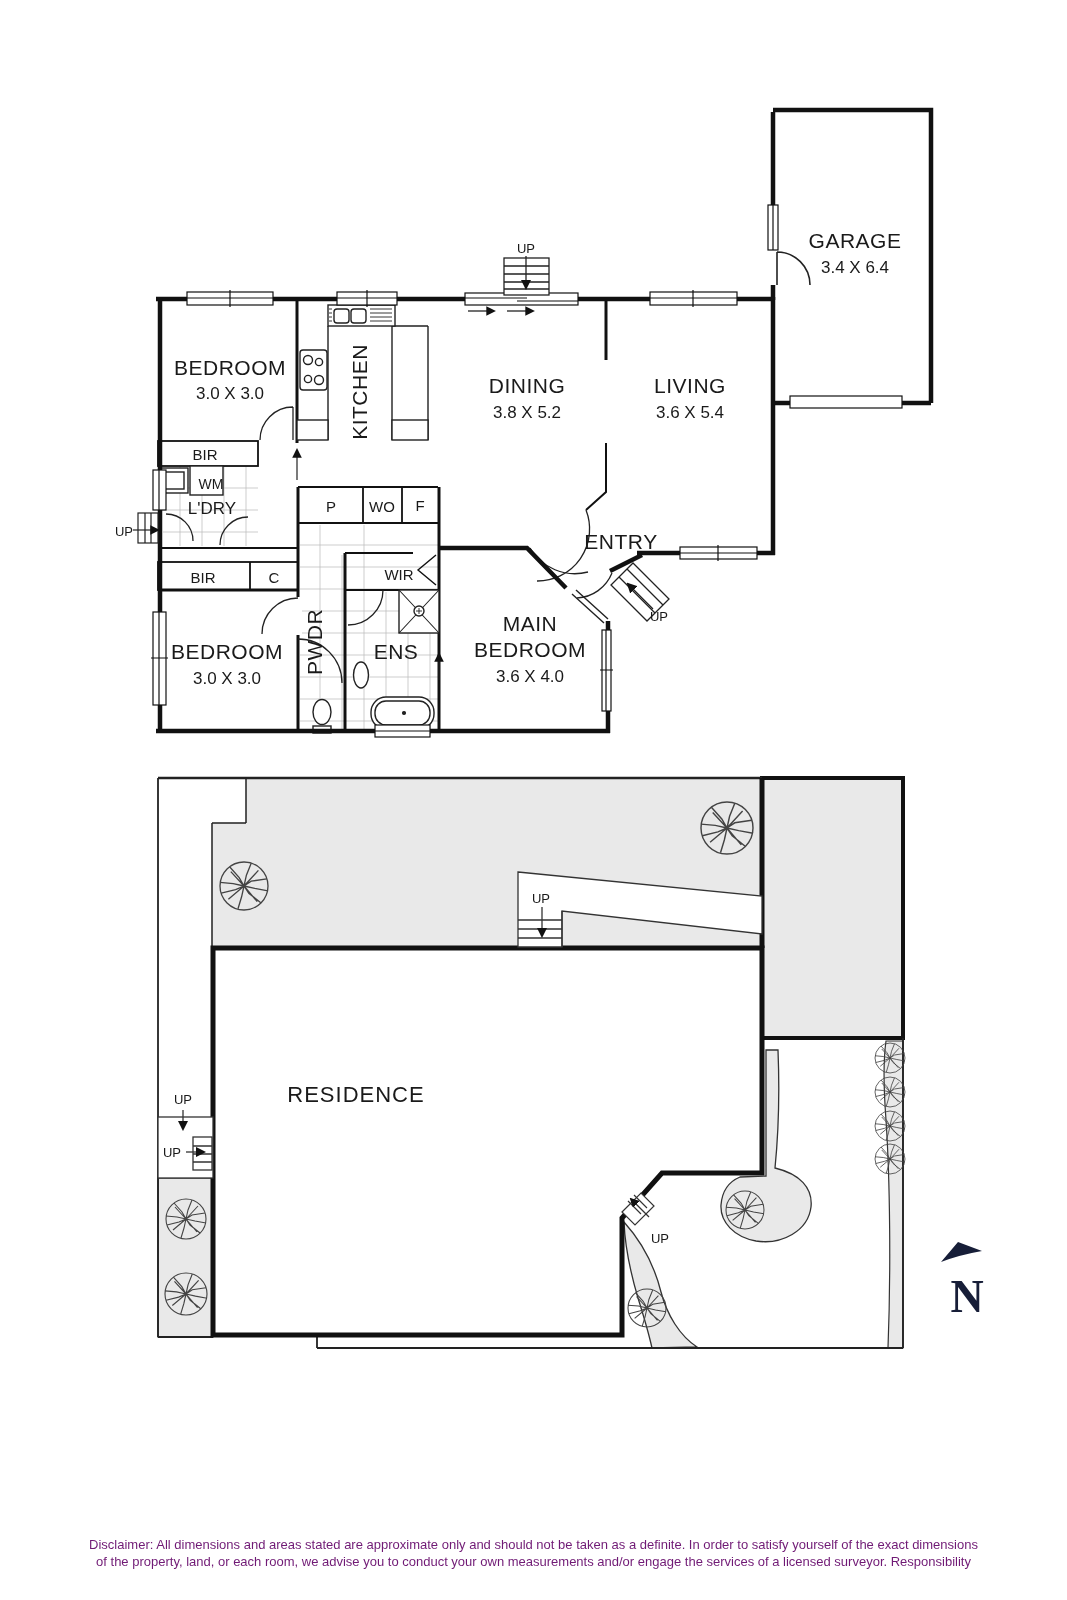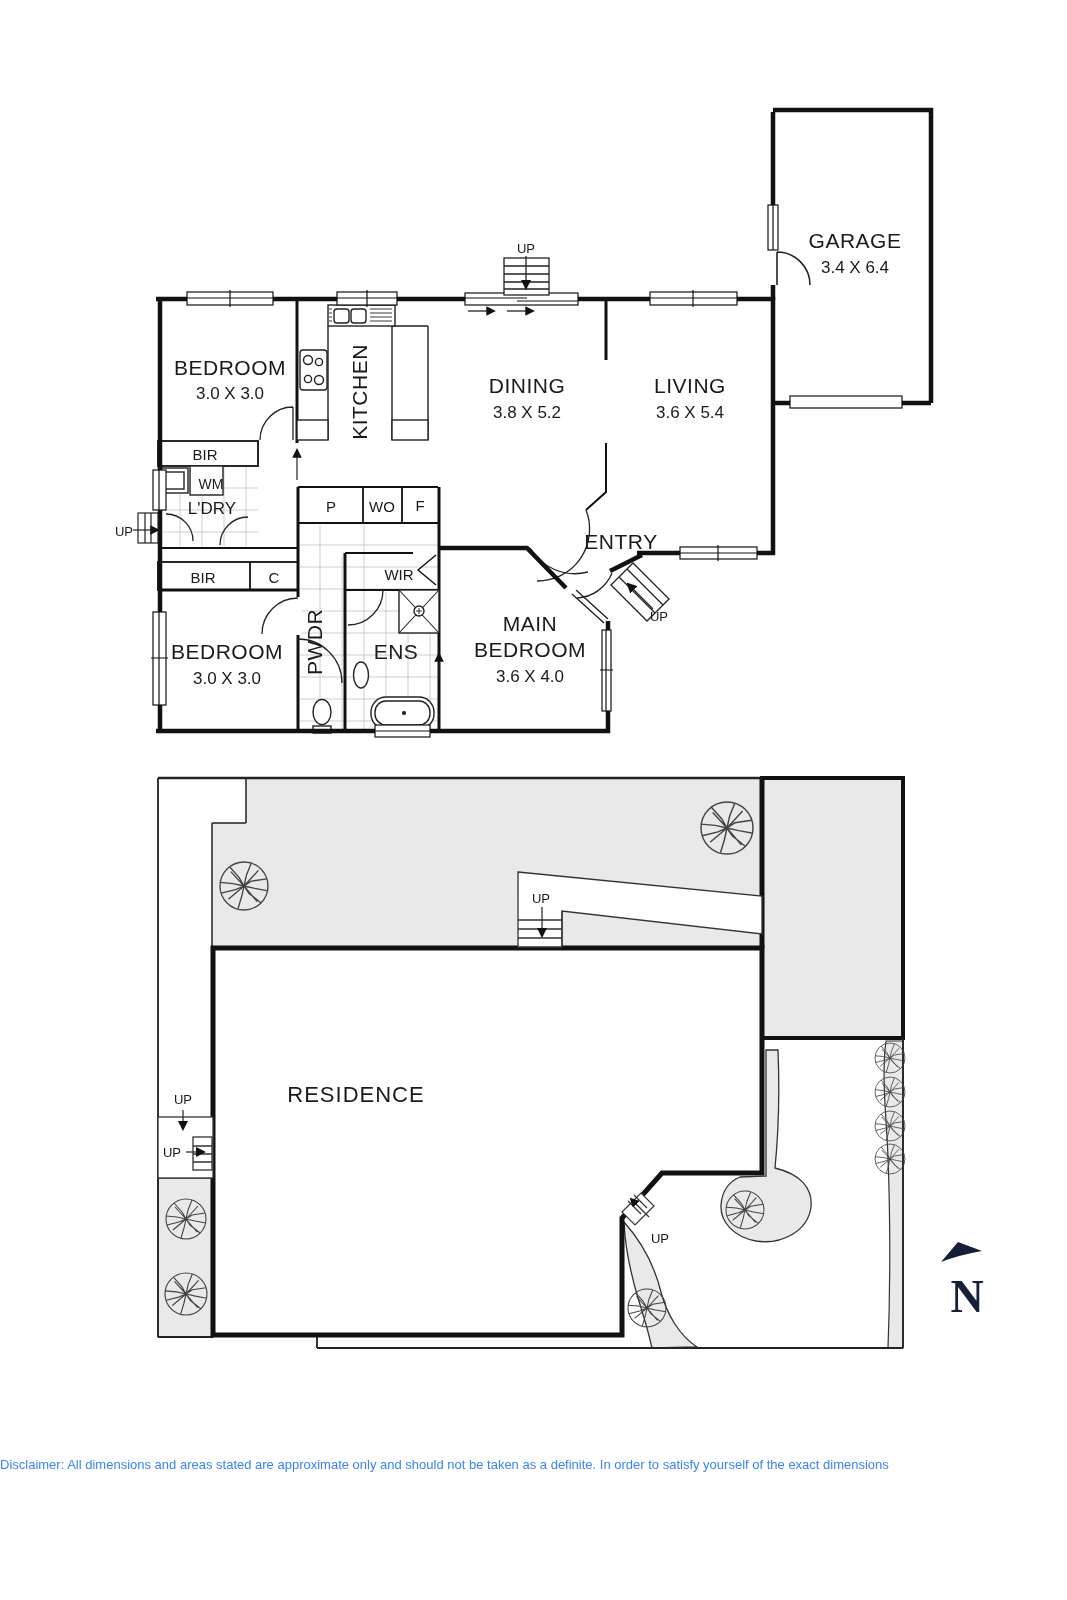--- a/index.html
+++ b/index.html
@@ -7,22 +7,22 @@
         font-family:"Liberation Sans", sans-serif;}
   svg{position:absolute;left:0;top:0;}
   svg text{fill:#1a1a1a;font-family:"Liberation Sans",sans-serif;}
   .room{font-size:21px;letter-spacing:.5px;}
   .dims{font-size:17px;}
   .small{font-size:15px;}
   .tiny{font-size:14px;}
   .up{font-size:13px;}
   .resid{font-size:22px;letter-spacing:1px;}
   .north-n{font-family:"Liberation Serif",serif;font-weight:700;font-size:46px;fill:#171e38;}
-  .disclaimer{position:absolute;left:0;top:1456px;width:1067px;text-align:left;
-              font-size:13px;line-height:17px;color:#3b82f6;}
+  .disclaimer{position:absolute;left:0;top:1536px;width:1067px;text-align:center;
+              font-size:13px;line-height:17px;color:#701a75;}
 </style>
 </head>
 <body>
 
 <div class="page">
 <svg width="1067" height="1600" viewBox="0 0 1067 1600">
   <defs>
     <marker id="ah" viewBox="0 0 10 10" refX="8" refY="5" markerWidth="8" markerHeight="8" orient="auto-start-reverse">
       <path d="M0,0 L10,5 L0,10 Z" fill="#111"></path>
     </marker>
@@ -301,14 +301,15 @@
   </g>
 
   <g>
     <path d="M941,1262 L958,1242 L982,1251 Q959,1255 941,1262 Z" fill="#171e38"></path>
     <text class="north-n" x="967" y="1312" text-anchor="middle">N</text>
   </g>
 </svg>
 
 <div class="disclaimer">
   <div>Disclaimer: All dimensions and areas stated are approximate only and should not be taken as a definite. In order to satisfy yourself of the exact dimensions</div>
+  <div>of the property, land, or each room, we advise you to conduct your own measurements and/or engage the services of a licensed surveyor. Responsibility</div>
 </div>
 </div>
 
 </body></html>

